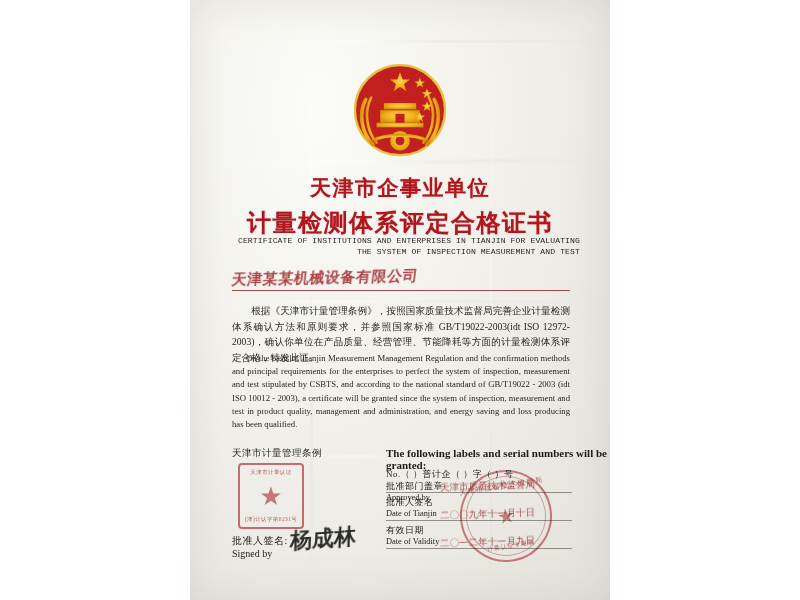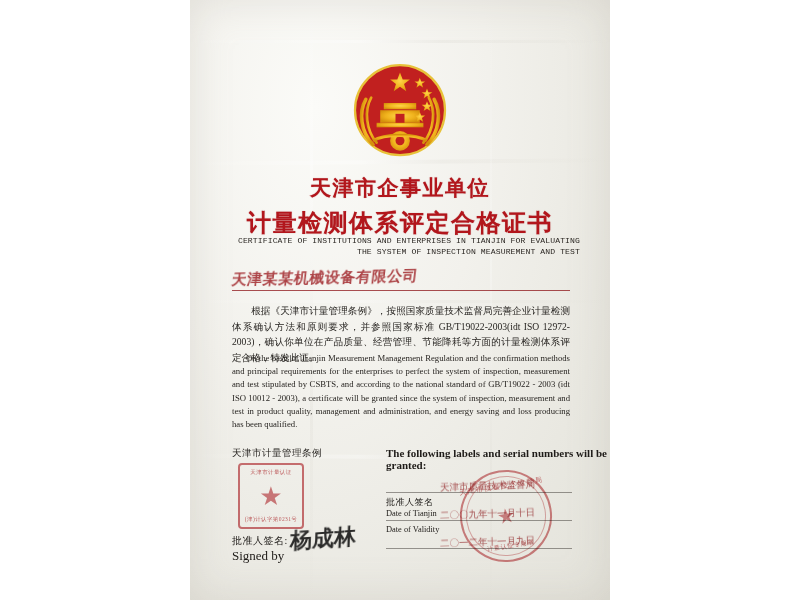--- a/index.html
+++ b/index.html
@@ -193,21 +193,21 @@
     left: 42px;
     top: 534px;
     font-size: 10px;
     color: #1e1b18;
     letter-spacing: .5px;
   }
   .signed-en {
     position: absolute;
     left: 42px;
     top: 548px;
-    font-size: 13px;
+    font-size: 10px;
     color: #1e1b18;
     text-align: right;
   }
   .signature {
     position: absolute;
     left: 100px;
     top: 524px;
     font-size: 22px;
     color: #111;
     font-family: "Liberation Serif", serif;
@@ -360,29 +360,35 @@
       <div class="company-hand">天津某某机械设备有限公司</div>
       <div class="company-rule"></div>
     </div>
 
     <div class="para para-cn">根据《天津市计量管理条例》，按照国家质量技术监督局完善企业计量检测体系确认方法和原则要求，并参照国家标准 GB/T19022-2003(idt ISO 12972-2003)，确认你单位在产品质量、经营管理、节能降耗等方面的计量检测体系评定合格，特发此证。</div>
     <div class="para para-en">On the basis of Tianjin Measurement Management Regulation and the confirmation methods and principal requirements for the enterprises to perfect the system of inspection, measurement and test stipulated by CSBTS, and according to the national standard of GB/T19022 - 2003 (idt ISO 10012 - 2003), a certificate will be granted since the system of inspection, measurement and test in product quality, management and administration, and energy saving and loss producing has been qualified.</div>
 
     <div class="lower-left-heading">天津市计量管理条例</div>
     <div class="lower-right-heading">The following labels and serial numbers will be granted:</div>
 
+    <div class="field f1">
+      <span class="cn">No.（ ）普计企（ ）字（ ）号</span>
+      <span class="cn">批准部门盖章</span>
+      <span class="en">Approved by</span>
+    </div>
     <div class="field-rule r1"></div>
 
     <div class="field f2">
       <span class="cn">批准人签名</span>
       <span class="en">Date of Tianjin</span>
     </div>
     <div class="field-rule r2"></div>
 
     <div class="field f3">
+      <span class="cn">有效日期</span>
       <span class="en">Date of Validity</span>
     </div>
     <div class="field-rule r3"></div>
 
     <div class="signed-cn">批准人签名:</div>
     <div class="signed-en">Signed by</div>
     <div class="signature">杨成林</div>
 
     <div class="seal-square seal-left">
       <div class="txt-top">天津市计量认证</div>

